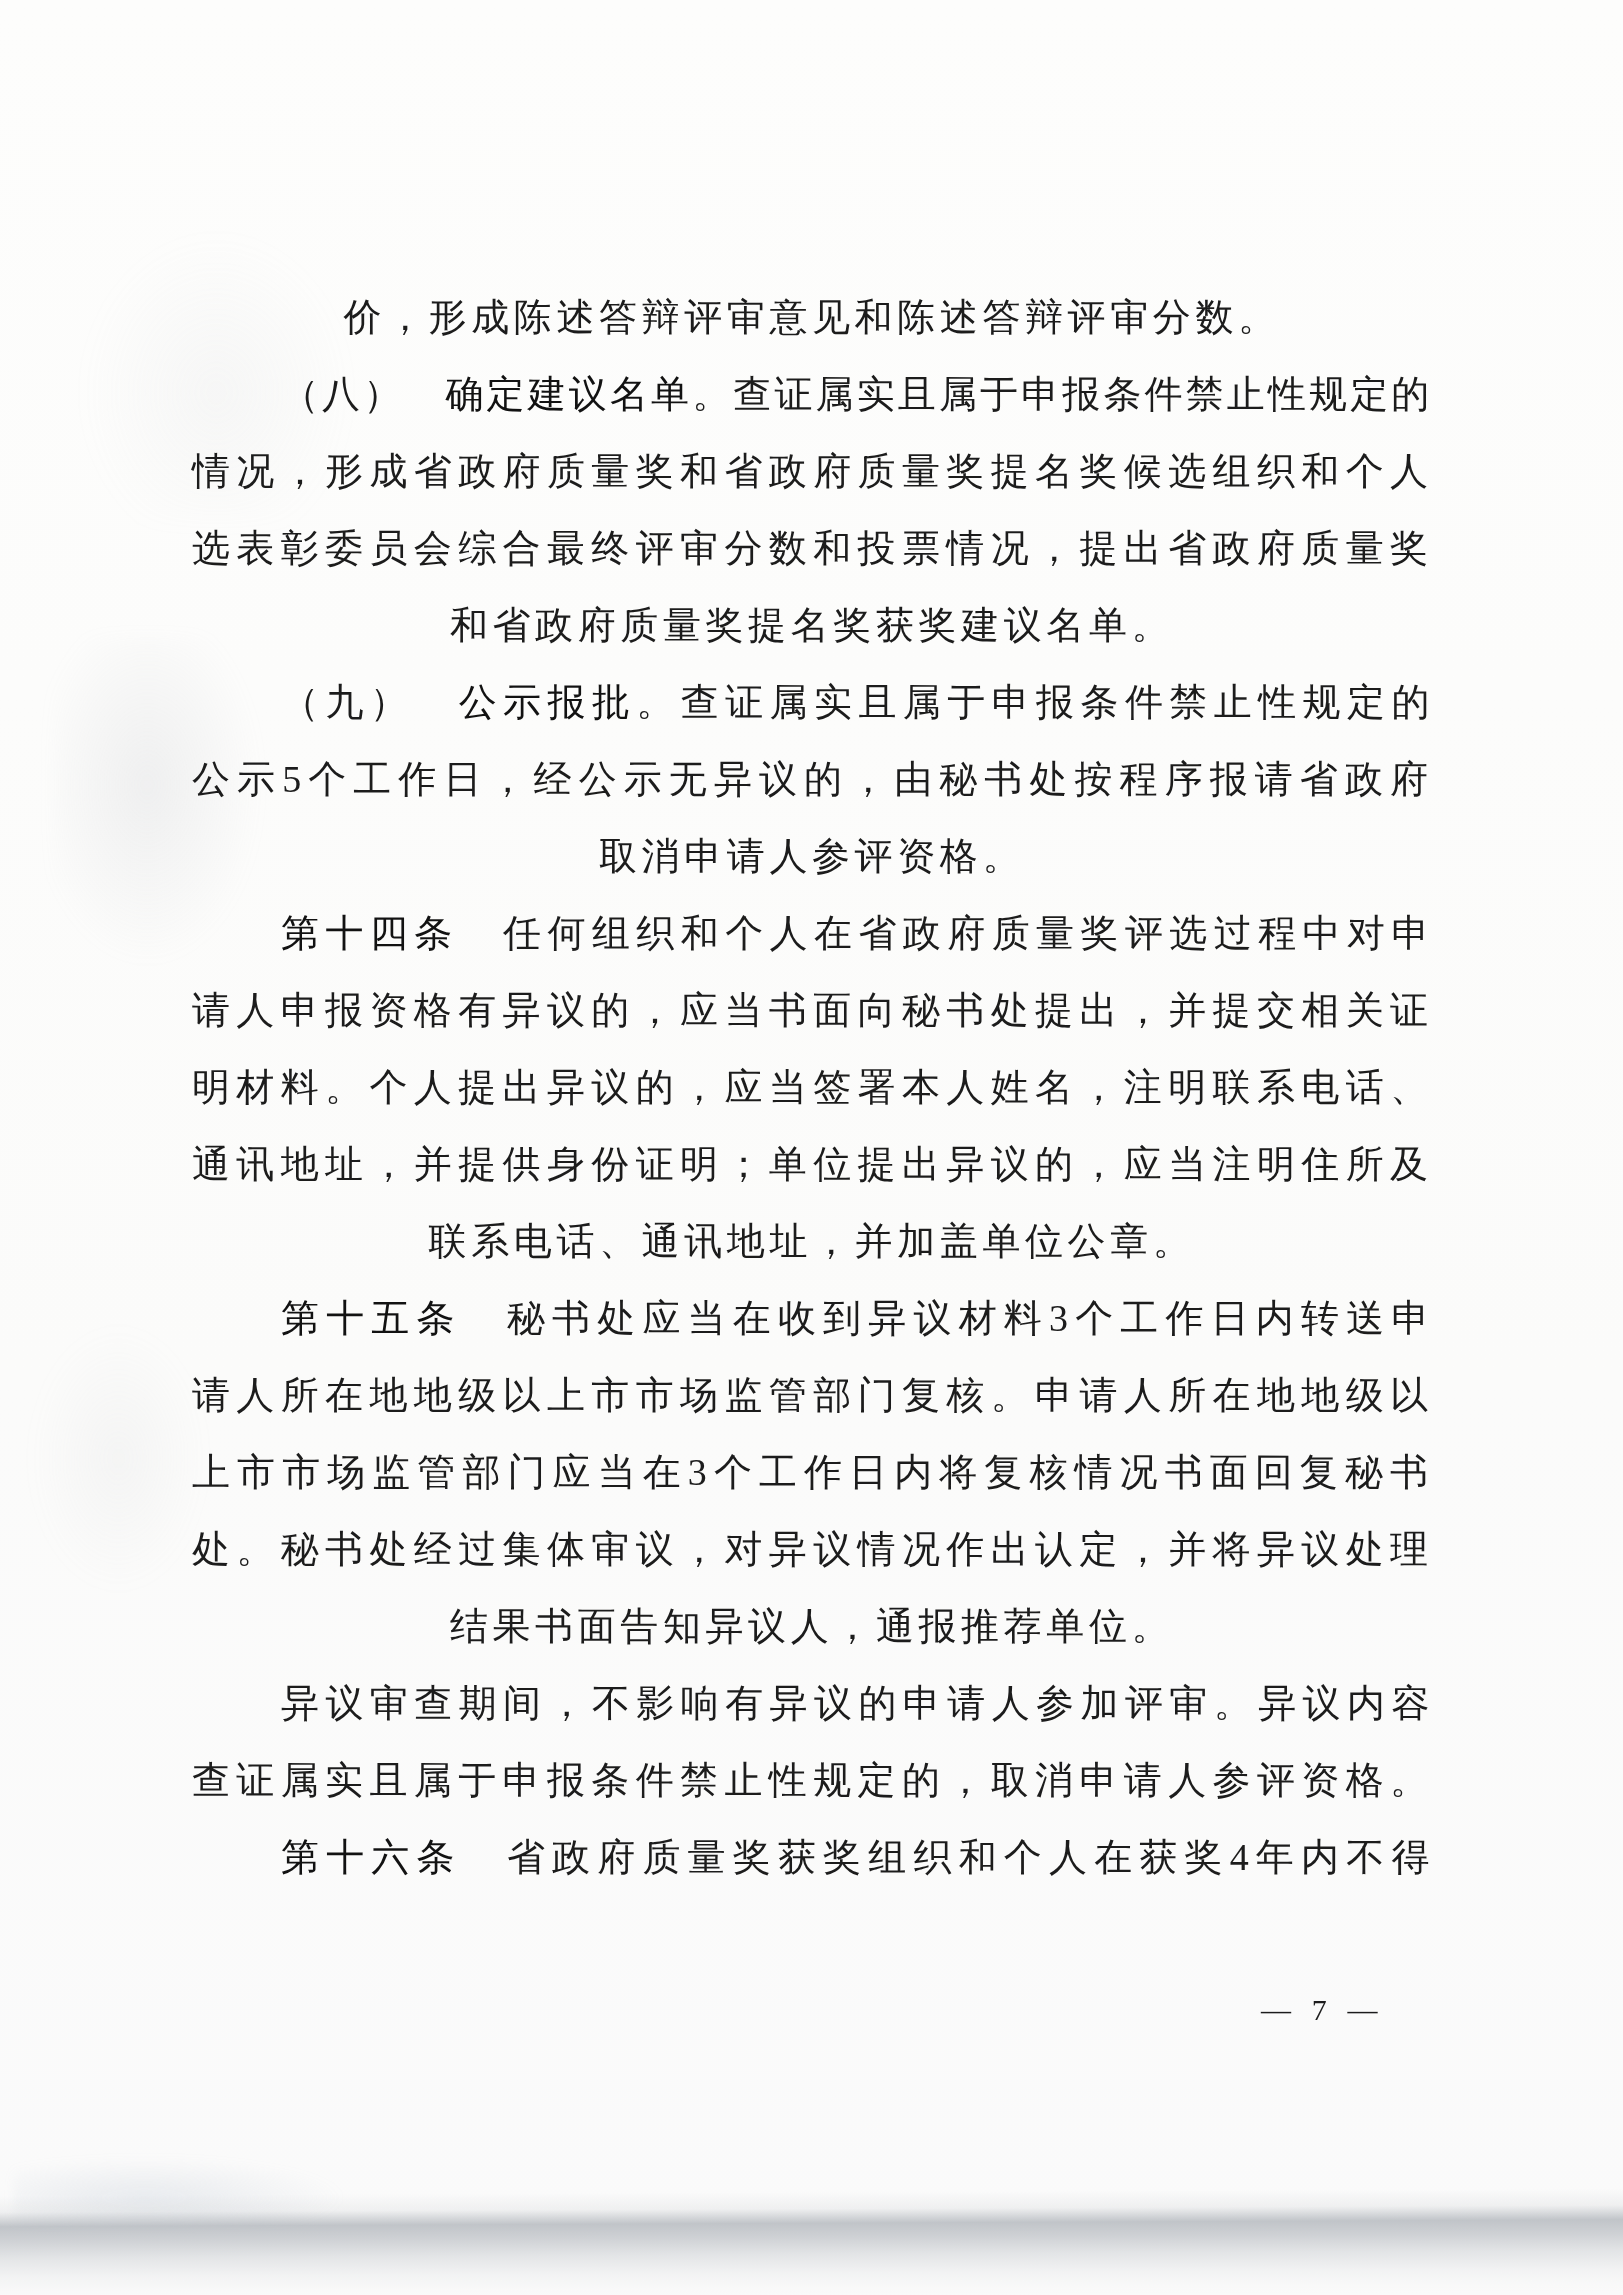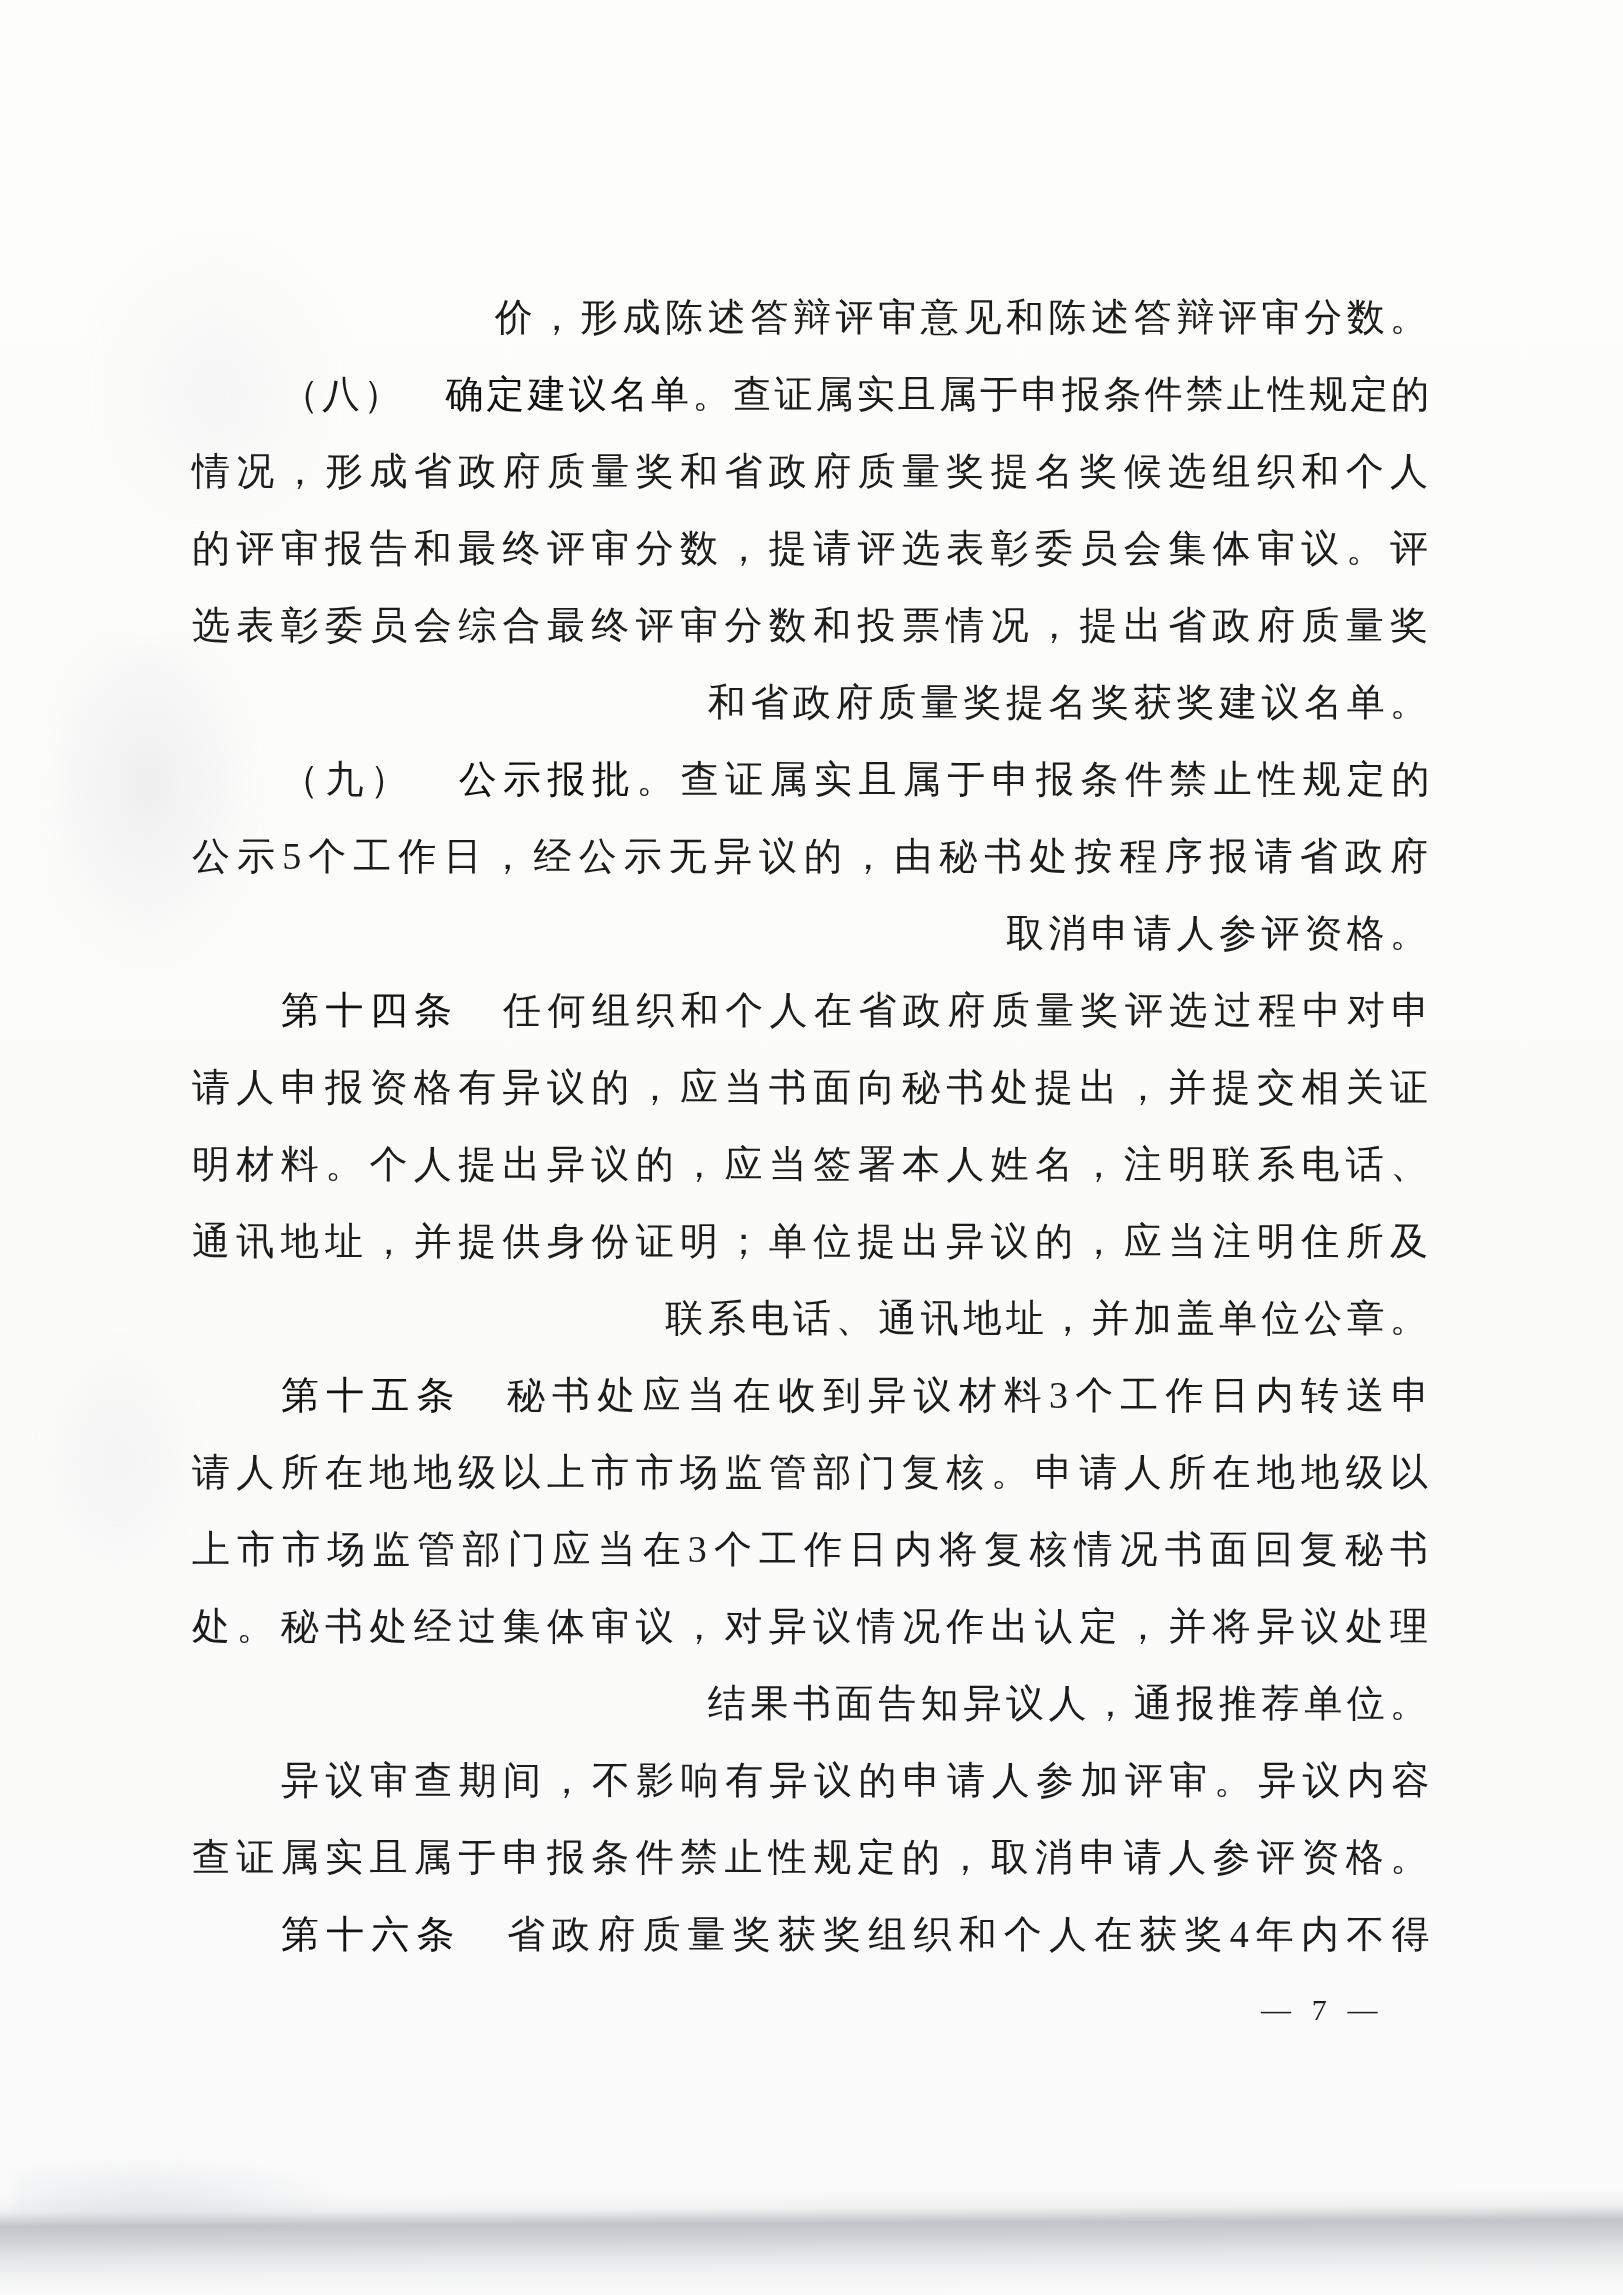--- a/index.html
+++ b/index.html
@@ -27,21 +27,21 @@
     width: 1240px;
     color: #1c1c1c;
   }
   .line {
     width: 1240px;
     height: 77px;
     line-height: 77px;
     font-size: 38px;
     letter-spacing: 4.6px;
     white-space: nowrap;
-    text-align: right;
+    text-align: center;
   }
   .line.j {
     white-space: normal;
     letter-spacing: 4px;
     text-align: justify;
     text-align-last: justify;
   }
   .line.ind {
     text-indent: 89px;
   }
@@ -114,21 +114,20 @@
 
   <div class="smudge smudge-a"></div>
   <div class="smudge smudge-b"></div>
   <div class="smudge smudge-c"></div>
   <div class="smudge smudge-d"></div>
 
   <div class="doc-body">
       <div class="line"><span class="seg">价，形成陈述答辩评审意见和陈述答辩评审分数。</span></div>
       <div class="line j ind"><span class="seg">（八）　</span><span class="seg bold">确定建议名单</span><span class="seg">。查证属实且属于申报条件禁止性规定的</span></div>
       <div class="line j"><span class="seg">情况，形成省政府质量奖和省政府质量奖提名奖候选组织和个人</span></div>
-      <div class="line j"><span class="seg">的评审报告和最终评审分数，提请评选表彰委员会集体审议。评</span></div>
       <div class="line j"><span class="seg">选表彰委员会综合最终评审分数和投票情况，提出省政府质量奖</span></div>
       <div class="line"><span class="seg">和省政府质量奖提名奖获奖建议名单。</span></div>
       <div class="line j ind"><span class="seg">（九）　</span><span class="seg bold">公示报批</span><span class="seg">。查证属实且属于申报条件禁止性规定的</span></div>
       <div class="line j"><span class="seg">公示5个工作日，经公示无异议的，由秘书处按程序报请省政府</span></div>
       <div class="line"><span class="seg">取消申请人参评资格。</span></div>
       <div class="line j ind"><span class="seg bold">第十四条</span><span class="seg">　任何组织和个人在省政府质量奖评选过程中对申</span></div>
       <div class="line j"><span class="seg">请人申报资格有异议的，应当书面向秘书处提出，并提交相关证</span></div>
       <div class="line j"><span class="seg">明材料。个人提出异议的，应当签署本人姓名，注明联系电话、</span></div>
       <div class="line j"><span class="seg">通讯地址，并提供身份证明；单位提出异议的，应当注明住所及</span></div>
       <div class="line"><span class="seg">联系电话、通讯地址，并加盖单位公章。</span></div>

